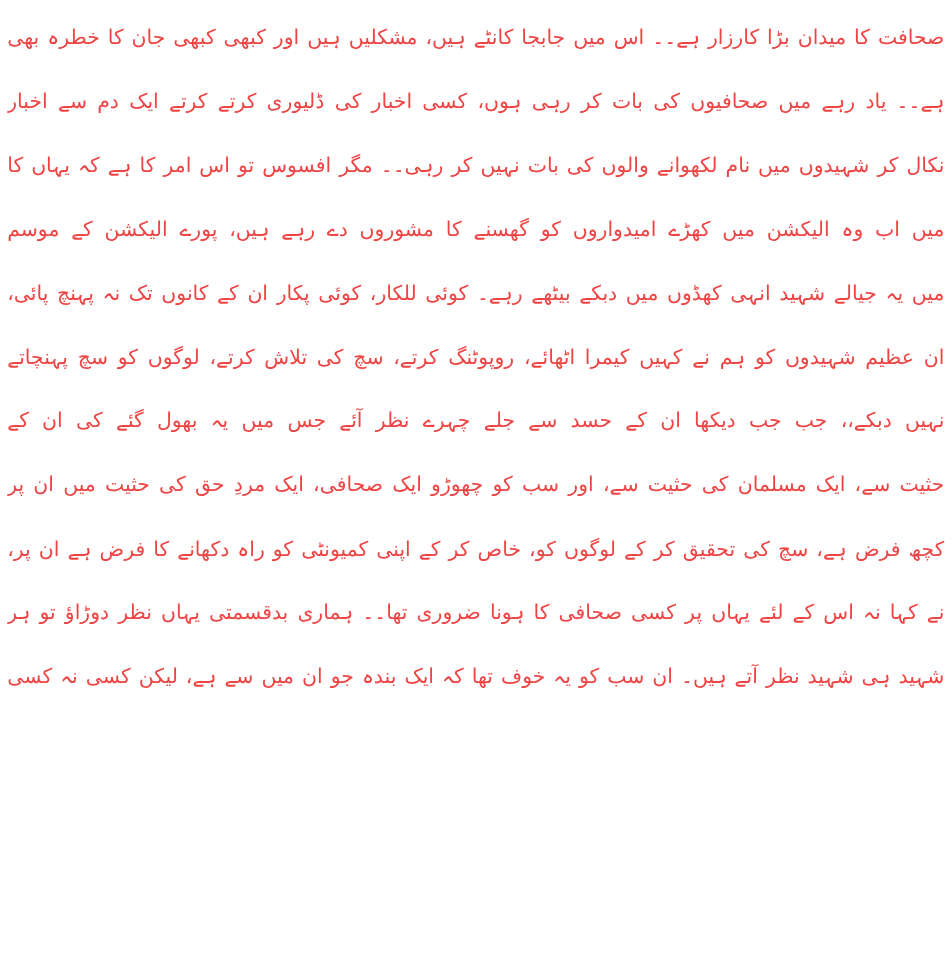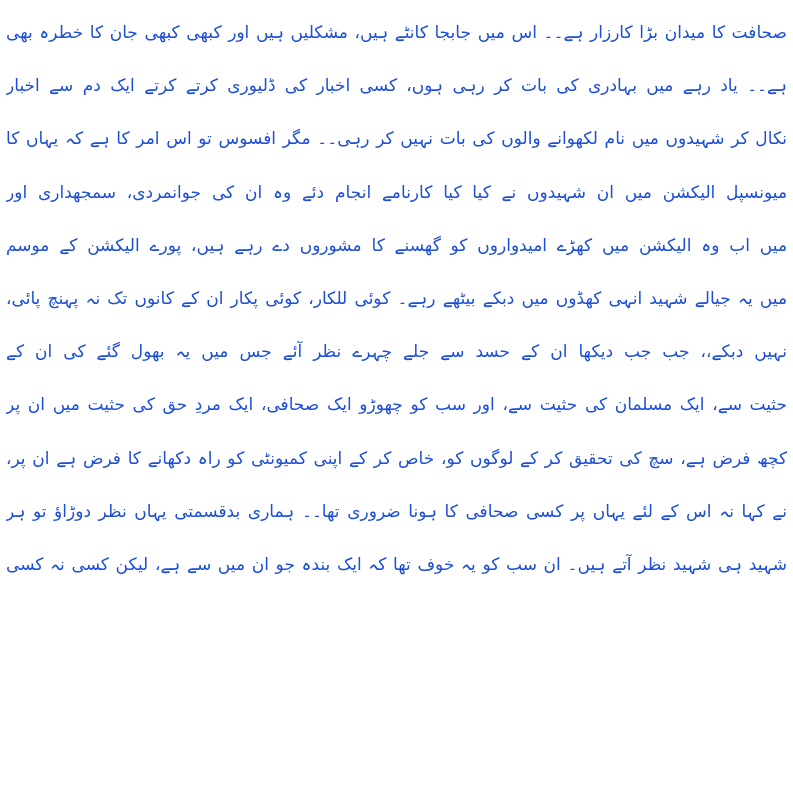--- a/index.html
+++ b/index.html
@@ -18,43 +18,43 @@
     padding: 6px 6px 0 6px;
     direction: rtl;
     unicode-bidi: embed;
     background: #ffffff;
   }
   .line {
     height: 53.2px;
     line-height: 53.2px;
     font-size: 17px;
     font-weight: normal;
-    color: #1d4ed8;
+    color: #ef4444;
     white-space: normal;
     overflow: hidden;
     text-align: justify;
     text-align-last: justify;
     -moz-text-align-last: justify;
     text-justify: inter-word;
     word-spacing: 0.5px;
   }
   
   .line.para-end {
     text-align-last: right;
     -moz-text-align-last: right;
   }
 </style>
 </head>
 <body>
 
 <div class="page">
   <div class="line">صحافت کا میدان بڑا کارزار ہے۔۔ اس میں جابجا کانٹے ہیں، مشکلیں ہیں اور کبھی کبھی جان کا خطرہ بھی</div>
-  <div class="line">ہے۔۔ یاد رہے میں بہادری کی بات کر رہی ہوں، کسی اخبار کی ڈلیوری کرتے کرتے ایک دم سے اخبار</div>
+  <div class="line">ہے۔۔ یاد رہے میں صحافیوں کی بات کر رہی ہوں، کسی اخبار کی ڈلیوری کرتے کرتے ایک دم سے اخبار</div>
   <div class="line">نکال کر شہیدوں میں نام لکھوانے والوں کی بات نہیں کر رہی۔۔ مگر افسوس تو اس امر کا ہے کہ یہاں کا</div>
-  <div class="line">میونسپل الیکشن میں ان شہیدوں نے کیا کیا کارنامے انجام دئے وہ ان کی جوانمردی، سمجھداری اور</div>
   <div class="line">میں اب وہ الیکشن میں کھڑے امیدواروں کو گھسنے کا مشوروں دے رہے ہیں، پورے الیکشن کے موسم</div>
   <div class="line">میں یہ جیالے شہید انہی کھڈوں میں دبکے بیٹھے رہے۔ کوئی للکار، کوئی پکار ان کے کانوں تک نہ پہنچ پائی،</div>
+  <div class="line">ان عظیم شہیدوں کو ہم نے کہیں کیمرا اٹھائے، روپوٹنگ کرتے، سچ کی تلاش کرتے، لوگوں کو سچ پہنچاتے</div>
   <div class="line">نہیں دبکے،، جب جب دیکھا ان کے حسد سے جلے چہرے نظر آئے جس میں یہ بھول گئے کی ان کے</div>
   <div class="line">حثیت سے، ایک مسلمان کی حثیت سے، اور سب کو چھوڑو ایک صحافی، ایک مردِ حق کی حثیت میں ان پر</div>
   <div class="line">کچھ فرض ہے، سچ کی تحقیق کر کے لوگوں کو، خاص کر کے اپنی کمیونٹی کو راہ دکھانے کا فرض ہے ان پر، مگر میں</div>
   <div class="line">نے کہا نہ اس کے لئے یہاں پر کسی صحافی کا ہونا ضروری تھا۔۔ ہماری بدقسمتی یہاں نظر دوڑاؤ تو ہر طرف</div>
   <div class="line">شہید ہی شہید نظر آتے ہیں۔ ان سب کو یہ خوف تھا کہ ایک بندہ جو ان میں سے ہے، لیکن کسی نہ کسی طرح</div>
 </div>
 
 </body></html>

